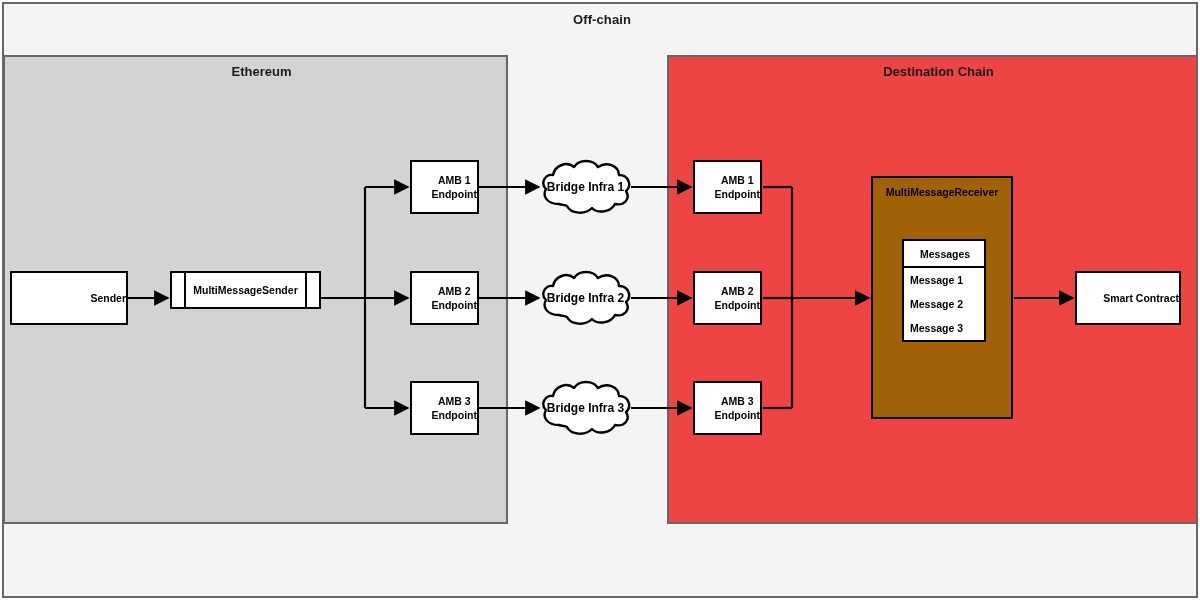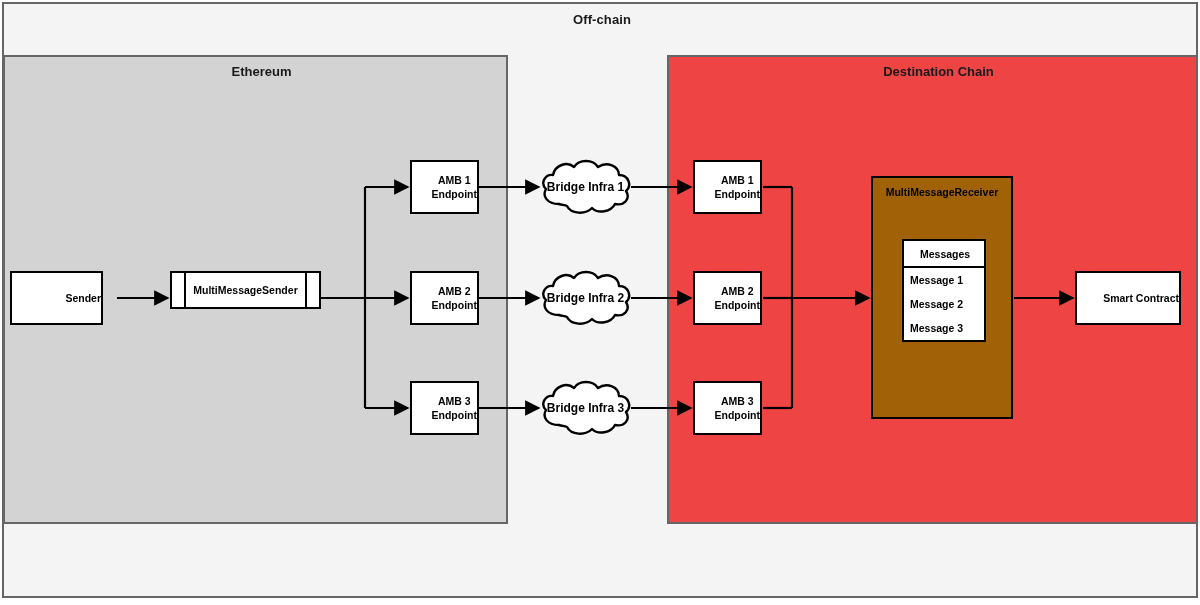--- a/index.html
+++ b/index.html
@@ -209,21 +209,21 @@
       <line x1="763" y1="187" x2="792" y2="187"></line>
       <line x1="763" y1="408" x2="792" y2="408"></line>
       <line x1="792" y1="187" x2="792" y2="408"></line>
       <line x1="763" y1="298" x2="792" y2="298"></line>
       <line x1="792" y1="298" x2="869" y2="298" marker-end="url(#arrow)"></line>
 
       <line x1="1014" y1="298" x2="1073" y2="298" marker-end="url(#arrow)"></line>
     </g>
   </svg>
 
-  <div class="node" style="left:10px; top:271px; width:93px; height:54px;padding-left:48px;">
+  <div class="node" style="left:10px; top:271px; width:118px; height:54px;padding-left:48px;">
     <span class="lbl">Sender</span>
   </div>
 
   <div class="component" style="left:170px; top:271px; width:151px; height:38px;">
     <div class="bar l"></div>
     <div class="bar r"></div>
     <div class="ctext">MultiMessageSender</div>
   </div>
 
   <div class="node" style="left:410px; top:160px; width:69px; height:54px;">

